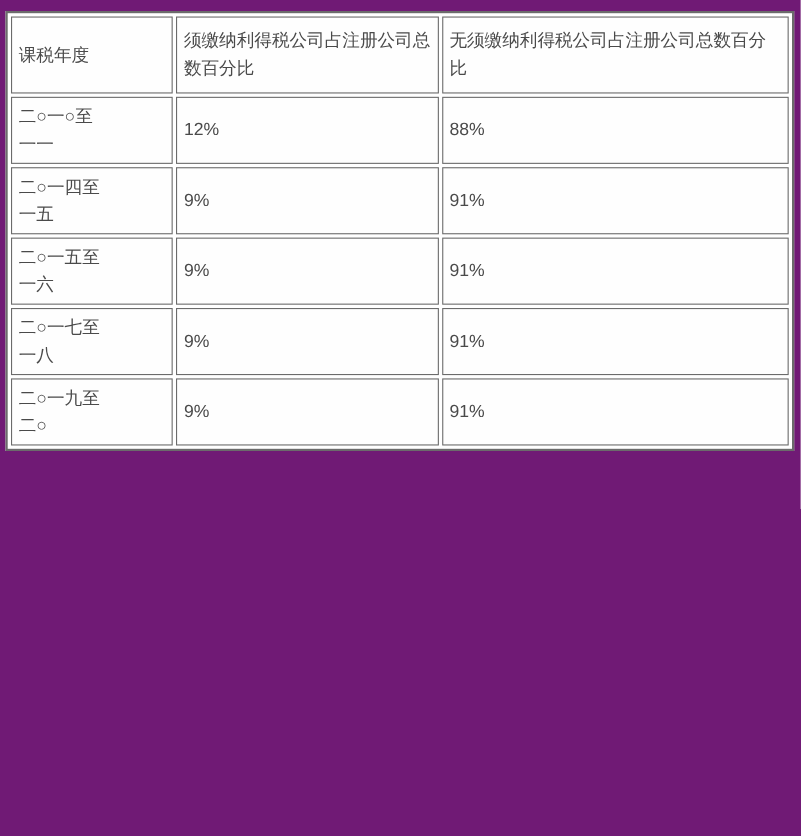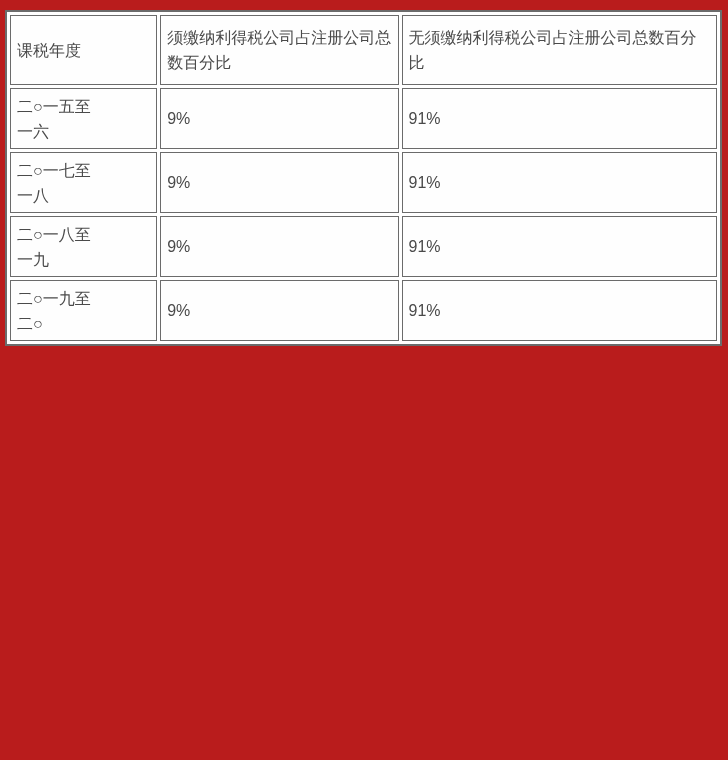--- a/index.html
+++ b/index.html
@@ -6,21 +6,21 @@
     margin: 0;
     padding: 0;
     background: #ffffff;
     font-family: "Liberation Sans", "DejaVu Sans", sans-serif;
   }
   .page {
     width: 728px;
     height: 760px;
     box-sizing: border-box;
     padding: 10px 6px 0 5px;
-    background: #b91c1c;
+    background: #701a75;
     overflow: hidden;
   }
   table.data-table {
     width: 717px;
     table-layout: fixed;
     border-collapse: separate;
     border-spacing: 3px;
     border: 2px solid #6b6b6b;
     background: #ffffff;
   }
@@ -56,38 +56,46 @@
     <thead>
       <tr>
         <th>课税年度</th>
         <th>须缴纳利得税公司占注册公司总数百分比</th>
         <th>无须缴纳利得税公司占注册公司总数百分比</th>
       </tr>
     </thead>
     <tbody>
         <tr>
           <td>
+            <span class="line">二○一○至</span>
+            <span class="line">一一</span>
+          </td>
+          <td>12%</td>
+          <td>88%</td>
+        </tr>
+        <tr>
+          <td>
+            <span class="line">二○一四至</span>
+            <span class="line">一五</span>
+          </td>
+          <td>9%</td>
+          <td>91%</td>
+        </tr>
+        <tr>
+          <td>
             <span class="line">二○一五至</span>
             <span class="line">一六</span>
           </td>
           <td>9%</td>
           <td>91%</td>
         </tr>
         <tr>
           <td>
             <span class="line">二○一七至</span>
             <span class="line">一八</span>
-          </td>
-          <td>9%</td>
-          <td>91%</td>
-        </tr>
-        <tr>
-          <td>
-            <span class="line">二○一八至</span>
-            <span class="line">一九</span>
           </td>
           <td>9%</td>
           <td>91%</td>
         </tr>
         <tr>
           <td>
             <span class="line">二○一九至</span>
             <span class="line">二○</span>
           </td>
           <td>9%</td>

